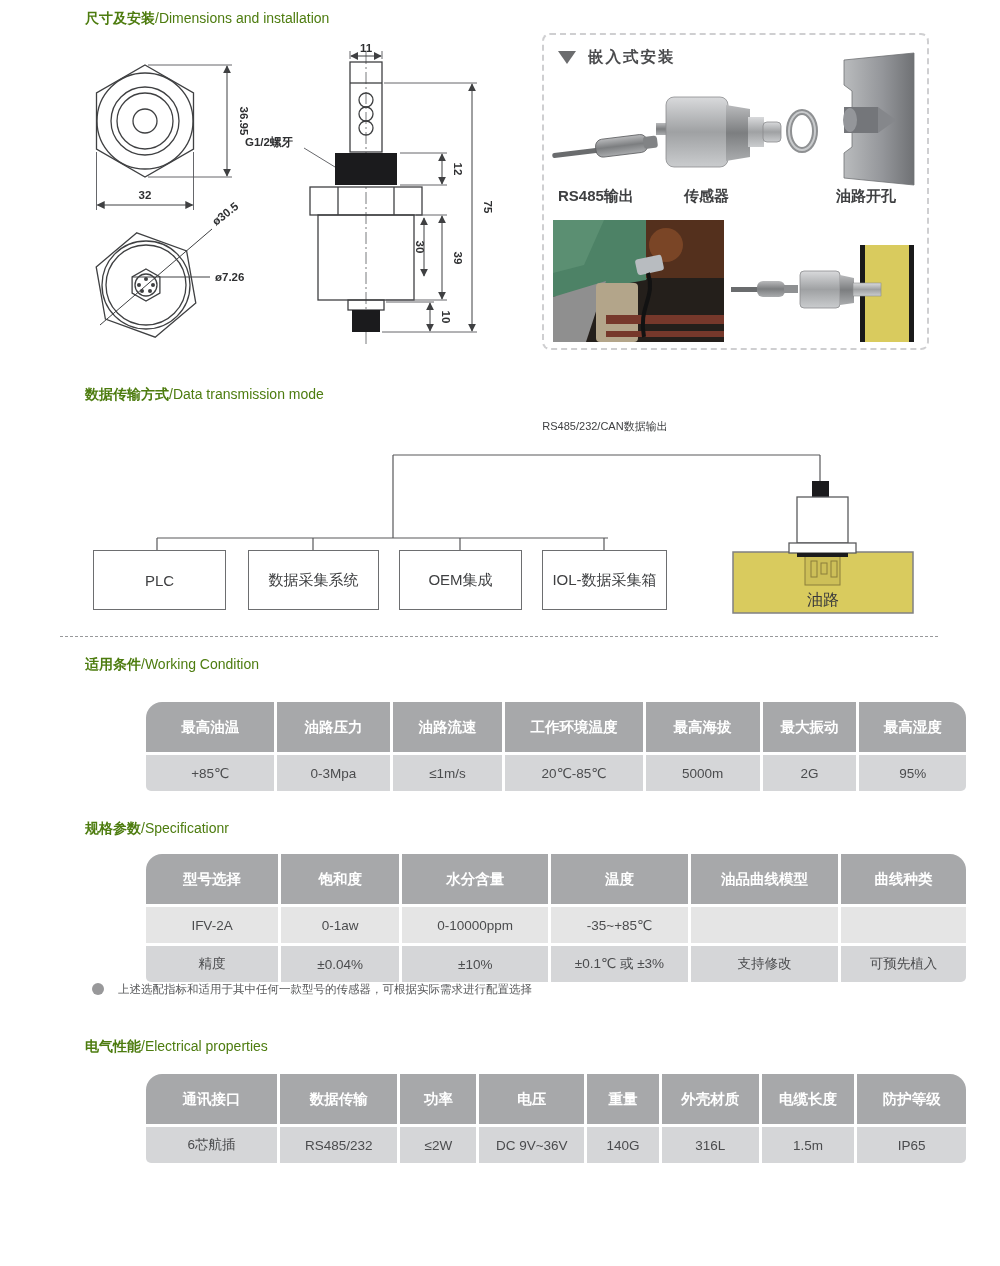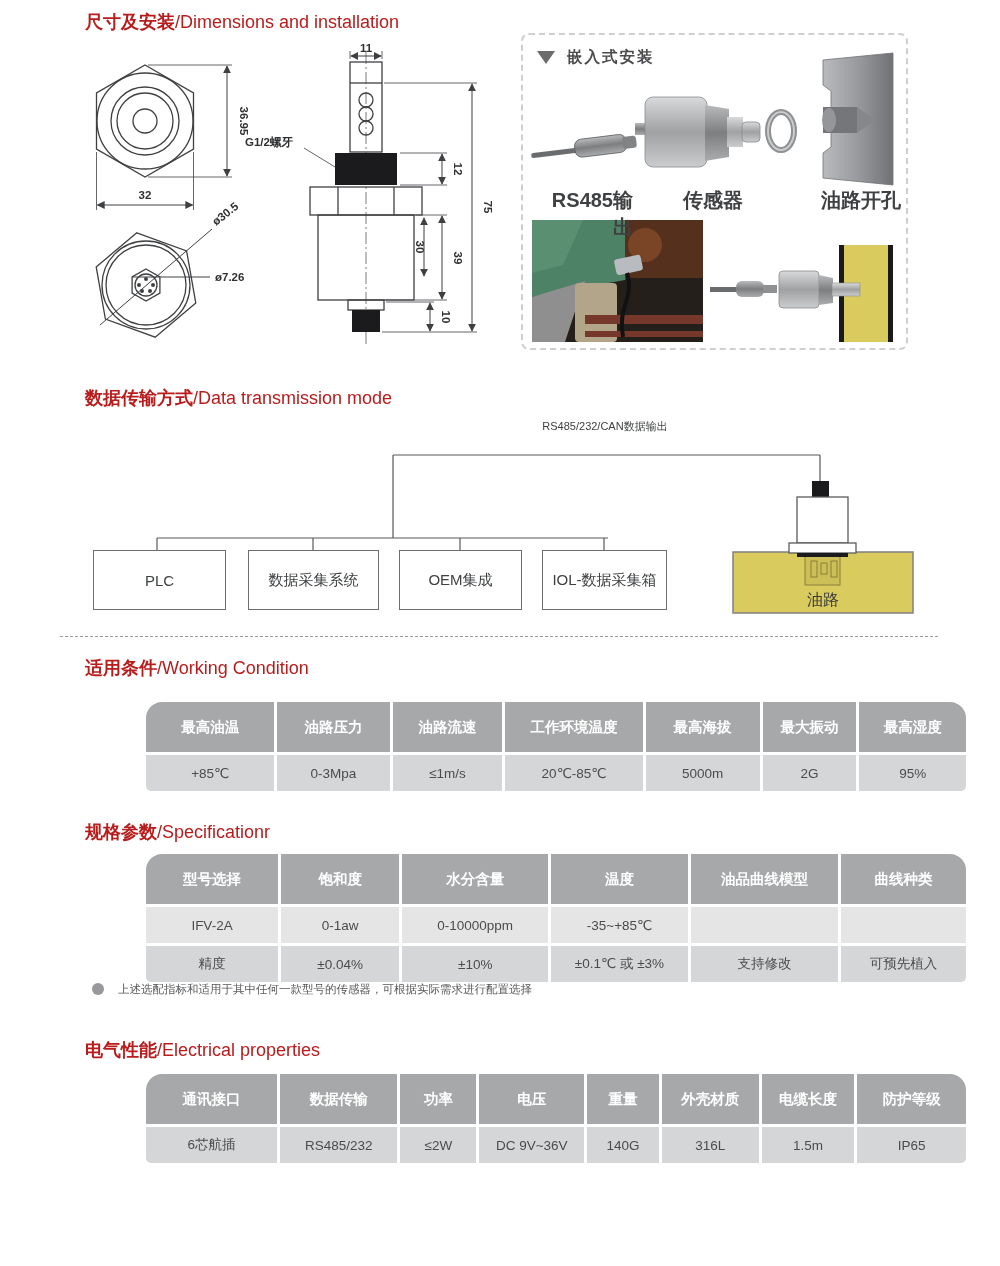--- a/index.html
+++ b/index.html
@@ -1,30 +1,30 @@
 <!DOCTYPE html>
 <html><head>
 <meta charset="utf-8">
 <style>
   html,body{margin:0;padding:0;background:#ffffff;}
   .page{
     position:relative;width:1000px;height:1266px;background:#fff;overflow:hidden;
     font-family:"Liberation Sans","DejaVu Sans",sans-serif;color:#4b4c4e;
   }
-  .sec-title{position:absolute;font-size:18px;color:#b91c1c;white-space:nowrap;}
+  .sec-title{position:absolute;font-size:14px;color:#4d7c0f;white-space:nowrap;}
   .sec-title .zh{font-weight:700;}
   .sec-title .en{font-weight:400;}
   
-  .panel{position:absolute;left:521px;top:33px;width:387px;height:317px;
+  .panel{position:absolute;left:542px;top:33px;width:387px;height:317px;
     border:2px dashed #cfcfd1;border-radius:8px;box-sizing:border-box;background:#fff;}
   .panel-head{position:absolute;left:14px;top:12px;display:flex;align-items:center;gap:12px;}
   .tri-down{width:0;height:0;border-left:9px solid transparent;border-right:9px solid transparent;
     border-top:13px solid #6b6c6e;}
   .panel-title{font-size:15.5px;font-weight:700;color:#4a4b4d;letter-spacing:2px;}
-  .panel-label{position:absolute;top:152px;font-size:20px;font-weight:700;color:#3f4042;text-align:right;}
+  .panel-label{position:absolute;top:152px;font-size:15px;font-weight:700;color:#3f4042;text-align:left;}
   
   .diagram{position:absolute;left:60px;top:415px;width:880px;height:208px;}
   .bus-label{position:absolute;left:440px;top:4px;width:210px;text-align:center;
     font-size:11px;color:#3f4042;font-weight:400;}
   .dbox{position:absolute;top:135px;height:60px;border:1.5px solid #6d6e70;background:#fff;
     box-sizing:border-box;display:flex;align-items:center;justify-content:center;
     font-size:15px;color:#3f4042;}
   .divider{position:absolute;left:60px;top:636px;width:878px;border-top:1.5px dashed #98999b;}
   
   .tbl{position:absolute;left:98px;width:820px;display:grid;gap:3px;

